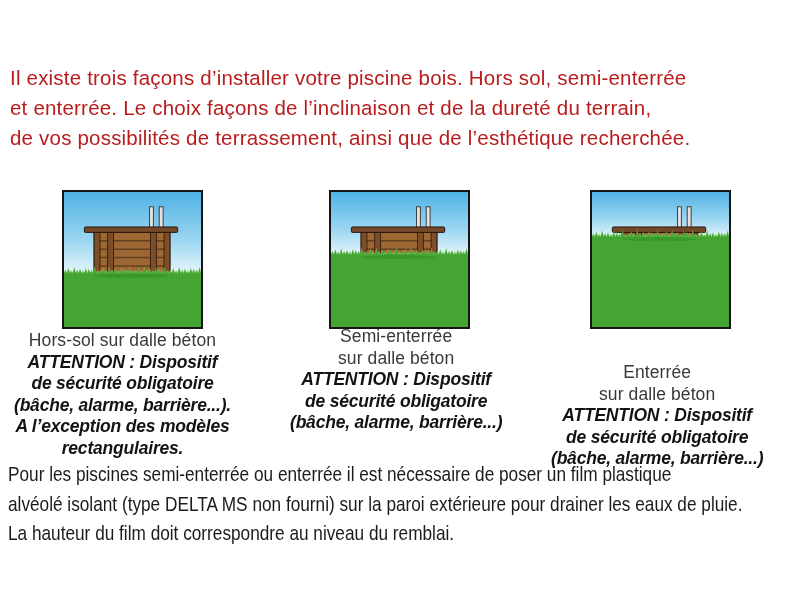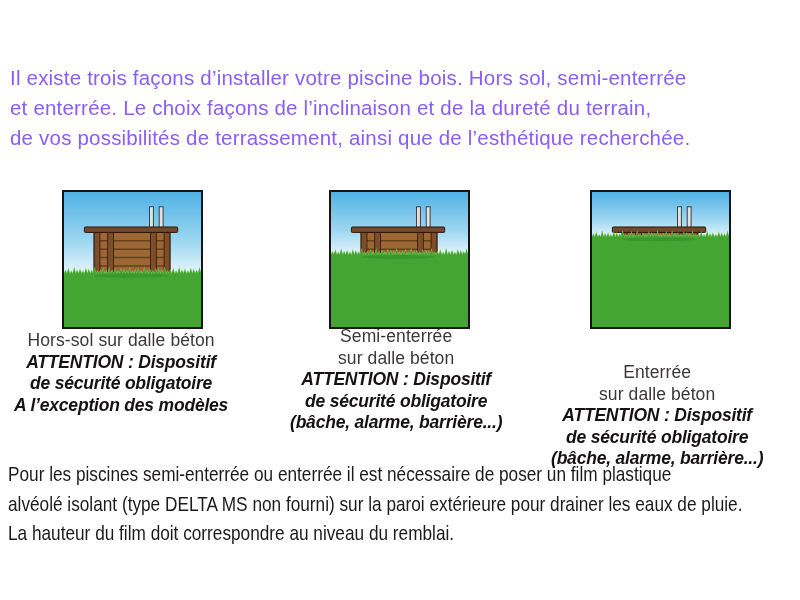--- a/index.html
+++ b/index.html
@@ -4,21 +4,21 @@
 <style>
   html,body{margin:0;padding:0;}
   body{
     width:800px;height:600px;position:relative;background:#ffffff;
     font-family:"Liberation Sans", sans-serif;color:#262223;overflow:hidden;
   }
   .line{display:block;white-space:nowrap;}
 
   .intro{
     position:absolute;left:10px;top:63px;
-    font-size:20.5px;line-height:30px;letter-spacing:.2px;color:#8b5cf6;
+    font-size:20.5px;line-height:30px;letter-spacing:.2px;color:#b91c1c;
   }
 
   .scene{
     position:absolute;top:174px;width:141px;height:139px;
     border:2px solid #151515;box-sizing:border-box;background:#cdeaf7;
   }
   .scene svg{display:block;width:137px;height:135px;}
   .scene-1{left:22px;} .scene-2{left:289px;} .scene-3{left:550px;}
 
   .caption{
@@ -126,21 +126,23 @@
       <path d="M0 44.5 L1.5 41.5 L3 44.5 L4.5 39.5 L6 44.5 L7.5 42.5 L9 44.5 L10.5 38.5 L12 44.5 L13.5 41.5 L15 44.5 L16.5 40.5 L18 44.5 L19.5 42.5 L21 44.5 L22.5 39.5 L24 44.5 L25.5 40.5 L27 44.5 L28.5 41.5 L30 44.5 L31.5 38.5 L33 44.5 L34.5 42.5 L36 44.5 L37.5 41.5 L39 44.5 L40.5 39.5 L42 44.5 L43.5 42.5 L45 44.5 L46.5 38.5 L48 44.5 L49.5 41.5 L51 44.5 L52.5 40.5 L54 44.5 L55.5 42.5 L57 44.5 L58.5 39.5 L60 44.5 L61.5 40.5 L63 44.5 L64.5 41.5 L66 44.5 L67.5 38.5 L69 44.5 L70.5 42.5 L72 44.5 L73.5 41.5 L75 44.5 L76.5 39.5 L78 44.5 L79.5 42.5 L81 44.5 L82.5 38.5 L84 44.5 L85.5 41.5 L87 44.5 L88.5 40.5 L90 44.5 L91.5 42.5 L93 44.5 L94.5 39.5 L96 44.5 L97.5 40.5 L99 44.5 L100.5 41.5 L102 44.5 L103.5 38.5 L105 44.5 L106.5 42.5 L108 44.5 L109.5 41.5 L111 44.5 L112.5 39.5 L114 44.5 L115.5 42.5 L117 44.5 L118.5 38.5 L120 44.5 L121.5 41.5 L123 44.5 L124.5 40.5 L126 44.5 L127.5 42.5 L129 44.5 L130.5 39.5 L132 44.5 L133.5 40.5 L135 44.5 L136.5 41.5 L138 44.5 L139.5 38.5 L141 44.5 L141 137 L0 137 Z" fill="#7cc95e" opacity="0.85"></path>
       <path d="M0 46 L1.5 43 L3 46 L4.5 41 L6 46 L7.5 44 L9 46 L10.5 40 L12 46 L13.5 43 L15 46 L16.5 42 L18 46 L19.5 44 L21 46 L22.5 41 L24 46 L25.5 42 L27 46 L28.5 43 L30 46 L31.5 40 L33 46 L34.5 44 L36 46 L37.5 43 L39 46 L40.5 41 L42 46 L43.5 44 L45 46 L46.5 40 L48 46 L49.5 43 L51 46 L52.5 42 L54 46 L55.5 44 L57 46 L58.5 41 L60 46 L61.5 42 L63 46 L64.5 43 L66 46 L67.5 40 L69 46 L70.5 44 L72 46 L73.5 43 L75 46 L76.5 41 L78 46 L79.5 44 L81 46 L82.5 40 L84 46 L85.5 43 L87 46 L88.5 42 L90 46 L91.5 44 L93 46 L94.5 41 L96 46 L97.5 42 L99 46 L100.5 43 L102 46 L103.5 40 L105 46 L106.5 44 L108 46 L109.5 43 L111 46 L112.5 41 L114 46 L115.5 44 L117 46 L118.5 40 L120 46 L121.5 43 L123 46 L124.5 42 L126 46 L127.5 44 L129 46 L130.5 41 L132 46 L133.5 42 L135 46 L136.5 43 L138 46 L139.5 40 L141 46 L141 137 L0 137 Z" fill="#44a533"></path>
       <ellipse cx="69" cy="48" rx="38" ry="2" fill="#2e8a23" opacity="0.5"></ellipse>
     </svg>
 </figure>
 
 <div class="caption caption-1">
   <span class="line">Hors-sol sur dalle béton</span>
   <span class="line warn">ATTENTION : Dispositif</span>
   <span class="line warn">de sécurité obligatoire</span>
+  <span class="line warn">(bâche, alarme, barrière...).</span>
   <span class="line warn">A l’exception des modèles</span>
+  <span class="line warn">rectangulaires.</span>
 </div>
 
 <div class="caption caption-2">
   <span class="line">Semi-enterrée</span>
   <span class="line">sur dalle béton</span>
   <span class="line warn">ATTENTION : Dispositif</span>
   <span class="line warn">de sécurité obligatoire</span>
   <span class="line warn">(bâche, alarme, barrière...)</span>
 </div>
 

